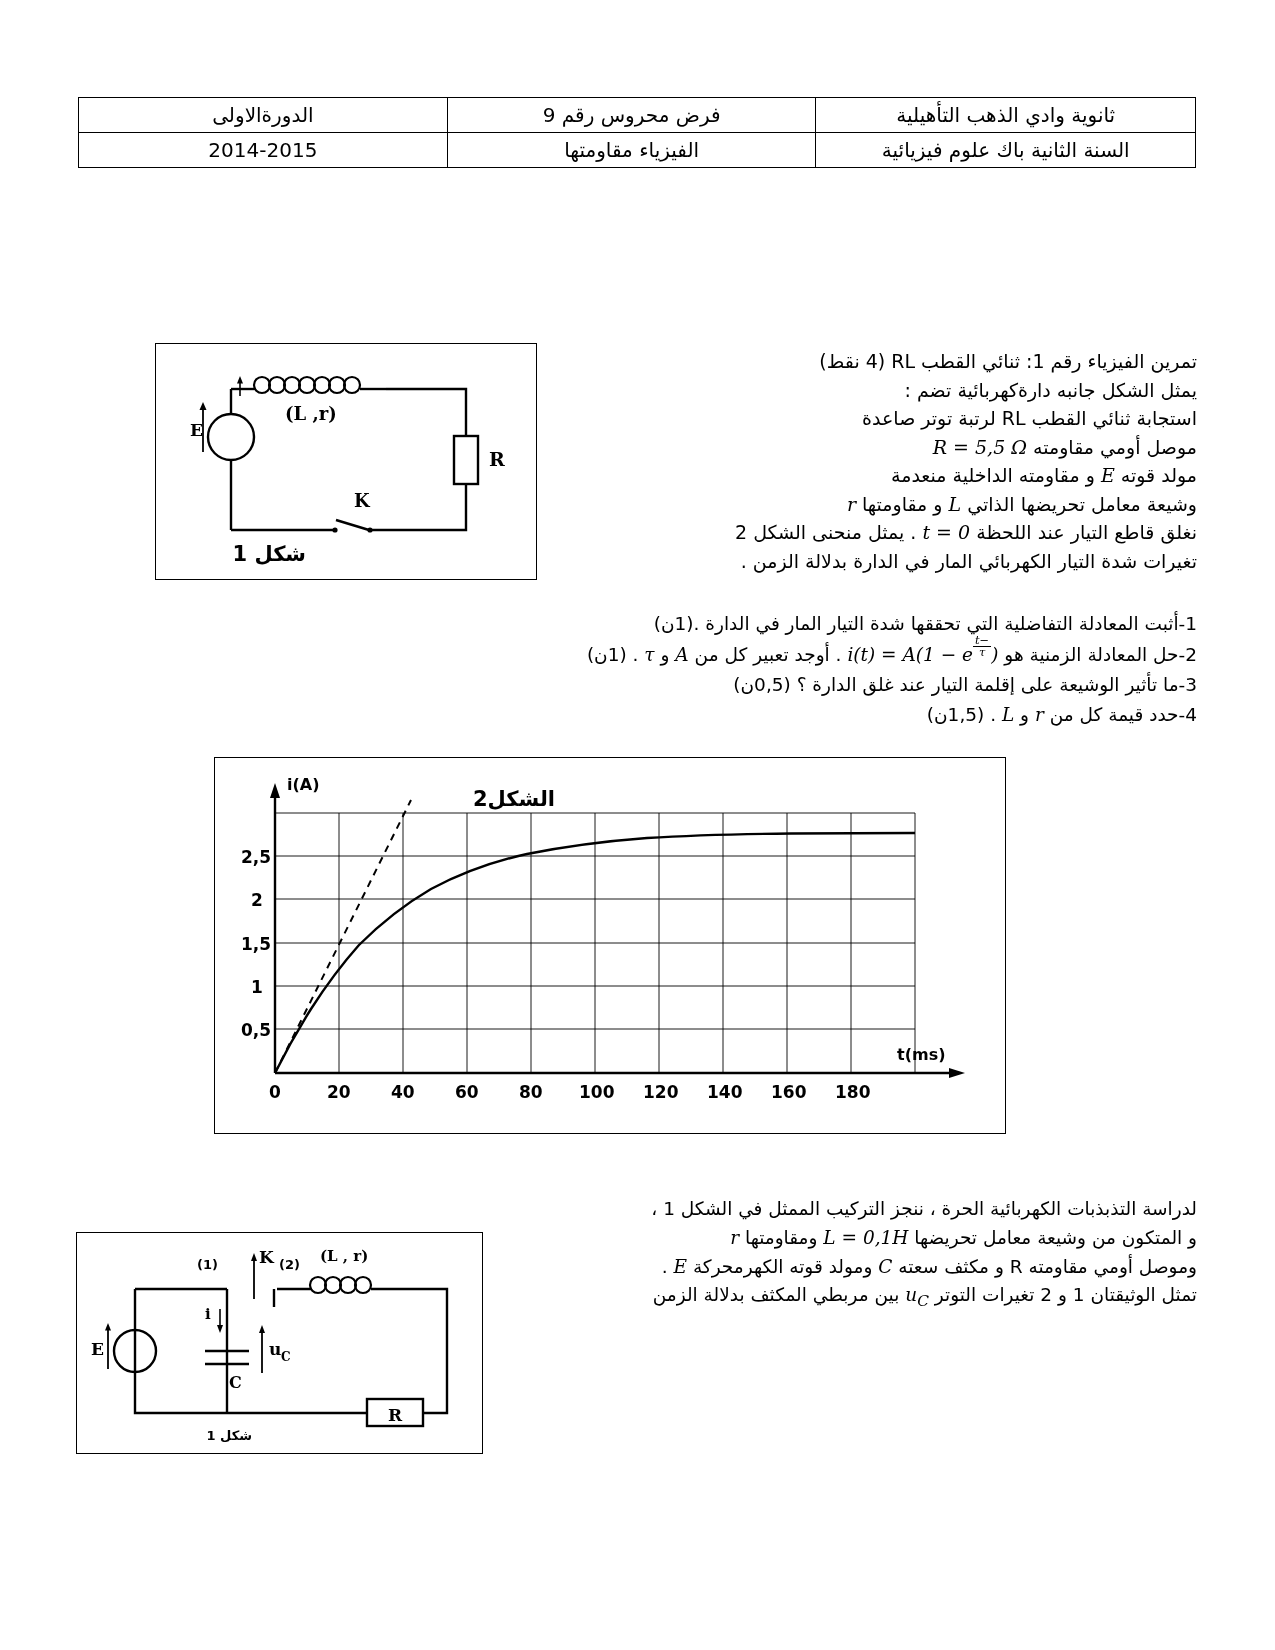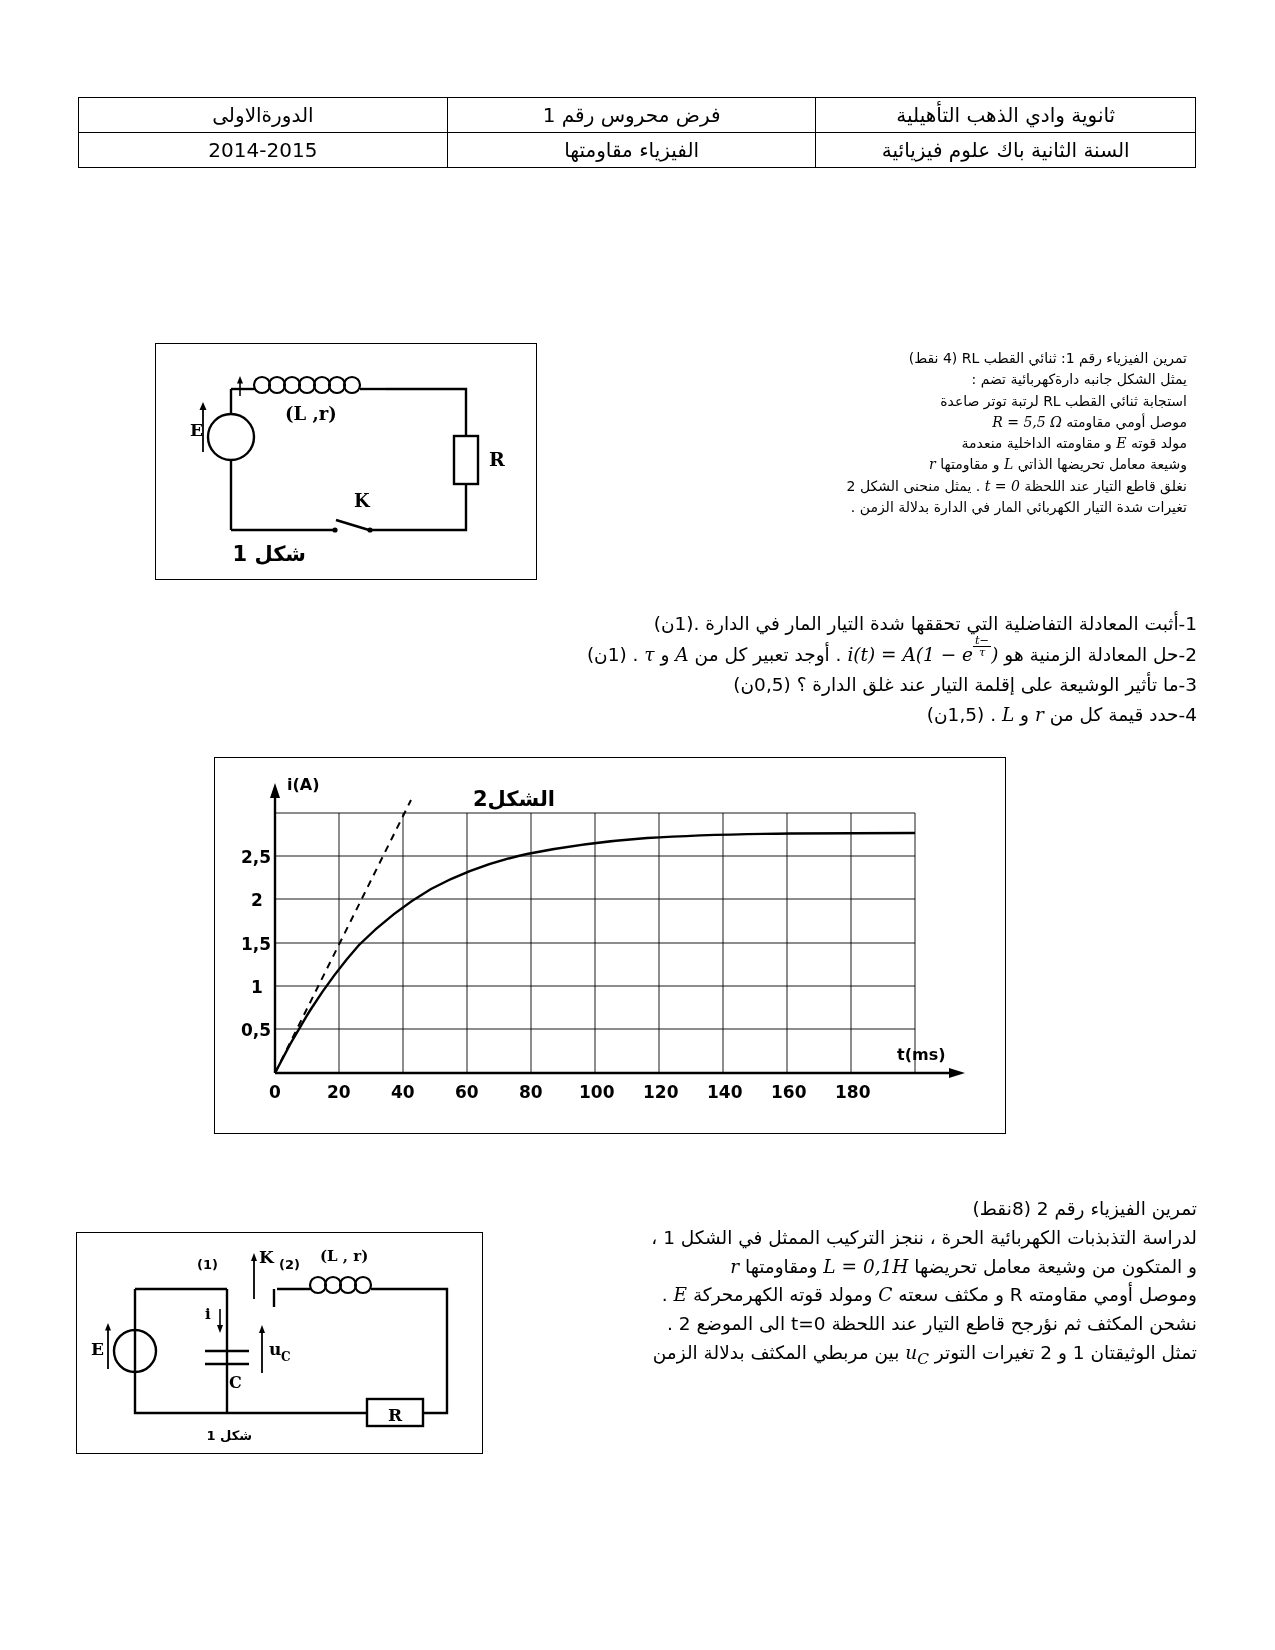--- a/index.html
+++ b/index.html
@@ -52,24 +52,24 @@
   }
   #phys-title {
     position: absolute;
     right: 78px;
     top: 318px;
     width: 520px;
     font-size: 20px;
   }
   #ex1-block {
     position: absolute;
-    right: 88px;
+    right: 78px;
     top: 348px;
     width: 545px;
-    font-size: 14px;
+    font-size: 19px;
   }
   #ex1-block div { margin-bottom: 1px; white-space: nowrap; }
   #ex1-questions {
     position: absolute;
     right: 78px;
     top: 595px;
     width: 1118px;
     font-size: 18.5px;
     margin-top: 16px;
   }
@@ -135,21 +135,21 @@
 </style>
 </head>
 <body>
 
 <div class="page">
 
   <table class="header-table">
     <tbody>
         <tr>
       <td class="hcol-a">الدورةالاولى</td>
-      <td class="hcol-b">فرض محروس رقم 1</td>
+      <td class="hcol-b">فرض محروس رقم 9</td>
       <td class="hcol-c">ثانوية وادي الذهب التأهيلية</td>
     </tr>
     <tr>
       <td class="hcol-a">2014-2015</td>
       <td class="hcol-b">الفيزياء مقاومتها</td>
       <td class="hcol-c">السنة الثانية باك علوم فيزيائية</td>
     </tr>
   </tbody>
     </table>
 
@@ -309,36 +309,34 @@
 
       <text x="72" y="32" font-family="DejaVu Sans, sans-serif" font-size="16" font-weight="bold">i(A)</text>
       <text x="682" y="302" font-family="DejaVu Sans, sans-serif" font-size="16" font-weight="bold">t(ms)</text>
 
       <text x="340" y="48" font-family="DejaVu Sans, sans-serif" font-size="21" font-weight="bold" direction="rtl">الشكل2</text>
     </svg>
 
   </div>
 
   <div id="ex2-block" class="rtl-block">
-    <div class="line">تمرين الفيزياء رقم  2  (8نقط)</div>
     <div class="line">لدراسة التذبذبات الكهربائية الحرة ، ننجز التركيب الممثل في الشكل 1 ،</div>
     <div class="line">
       <span>و المتكون من وشيعة معامل تحريضها</span>
       <span class="mathit">L = 0,1H</span>
       <span>ومقاومتها</span>
       <span class="mathit">r</span>
     </div>
     <div class="line">
       <span>وموصل أومي مقاومته R و مكثف سعته</span>
       <span class="mathit">C</span>
       <span>ومولد قوته الكهرمحركة</span>
       <span class="mathit">E</span>
       <span>.</span>
     </div>
-    <div class="line">نشحن المكثف ثم نؤرجح قاطع التيار عند اللحظة t=0 الى الموضع 2 .</div>
     <div class="line">
       <span>تمثل الوثيقتان 1 و 2 تغيرات التوتر</span>
       <span class="mathit">u<sub>C</sub></span>
       <span>بين مربطي المكثف بدلالة الزمن</span>
     </div>
   </div>
 
   <div id="fig3">
     <svg width="403" height="218" viewBox="0 0 403 218">
 

